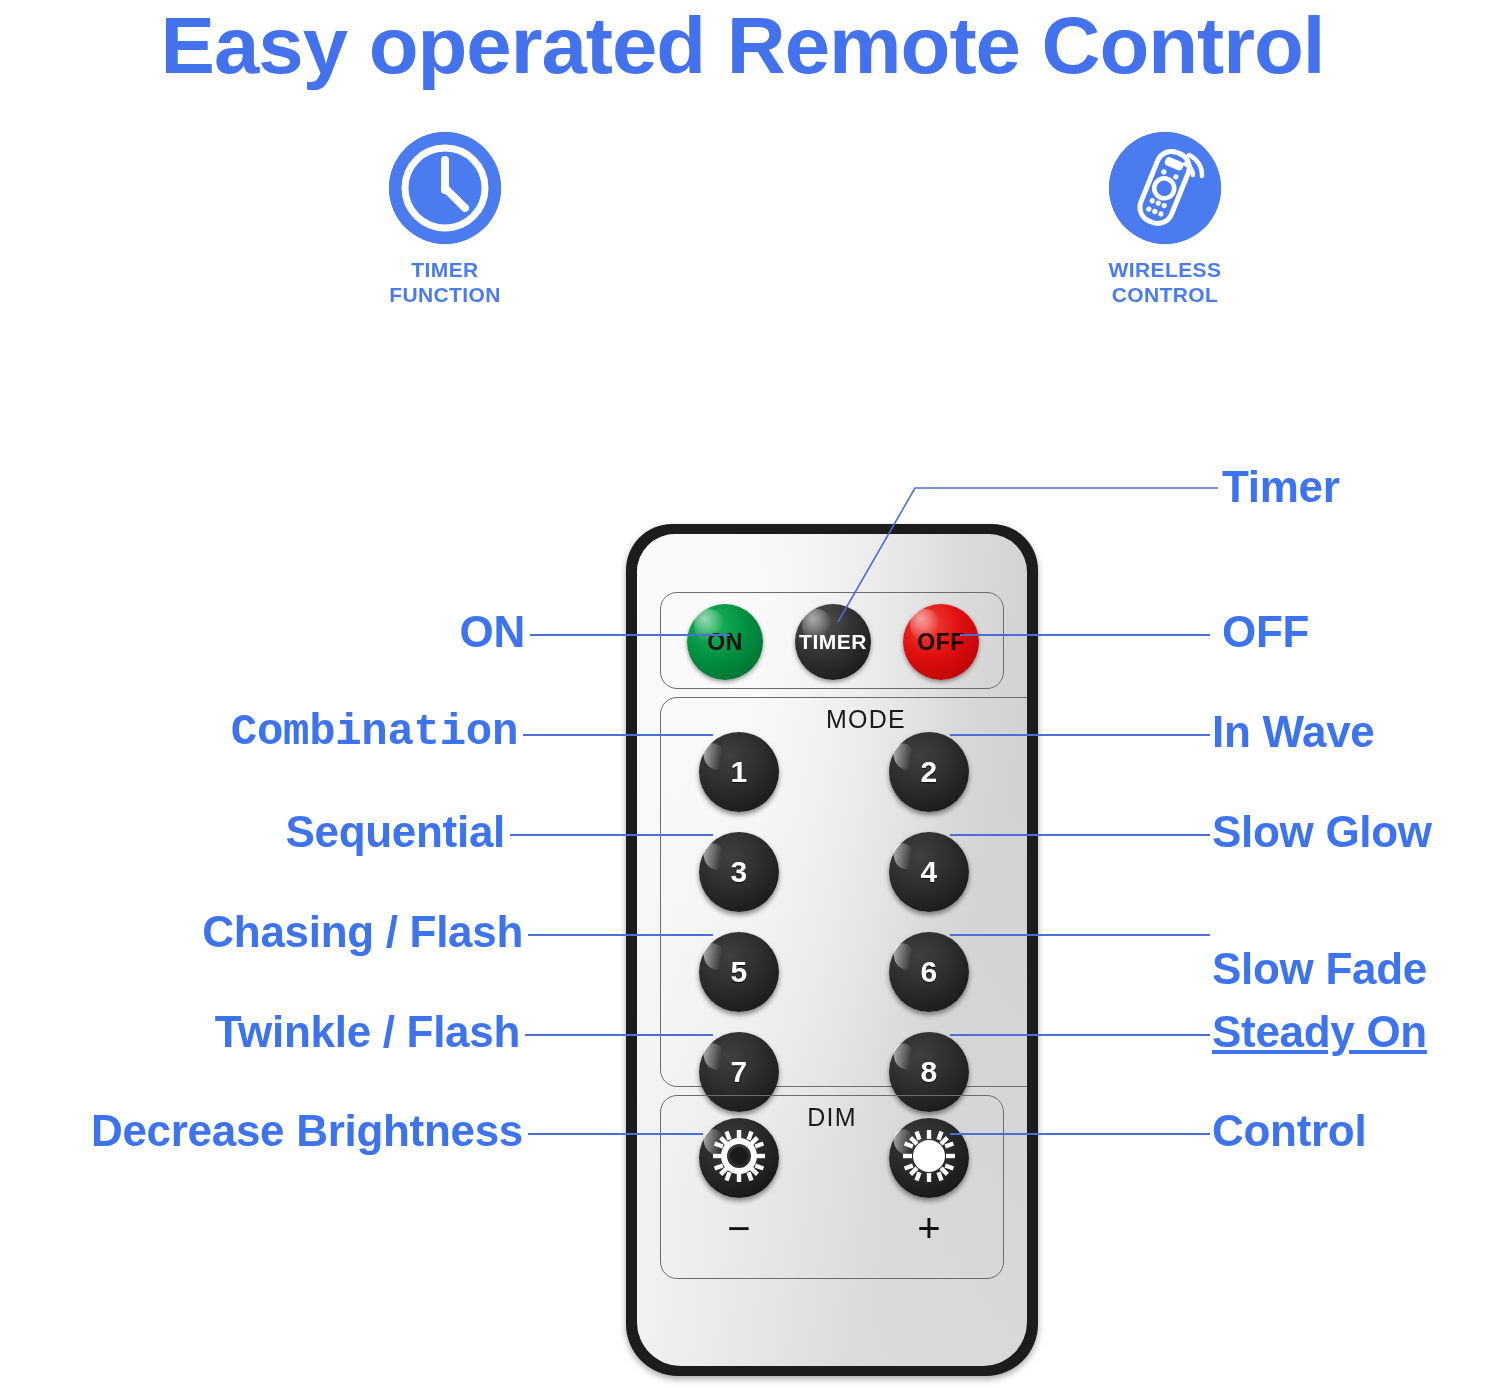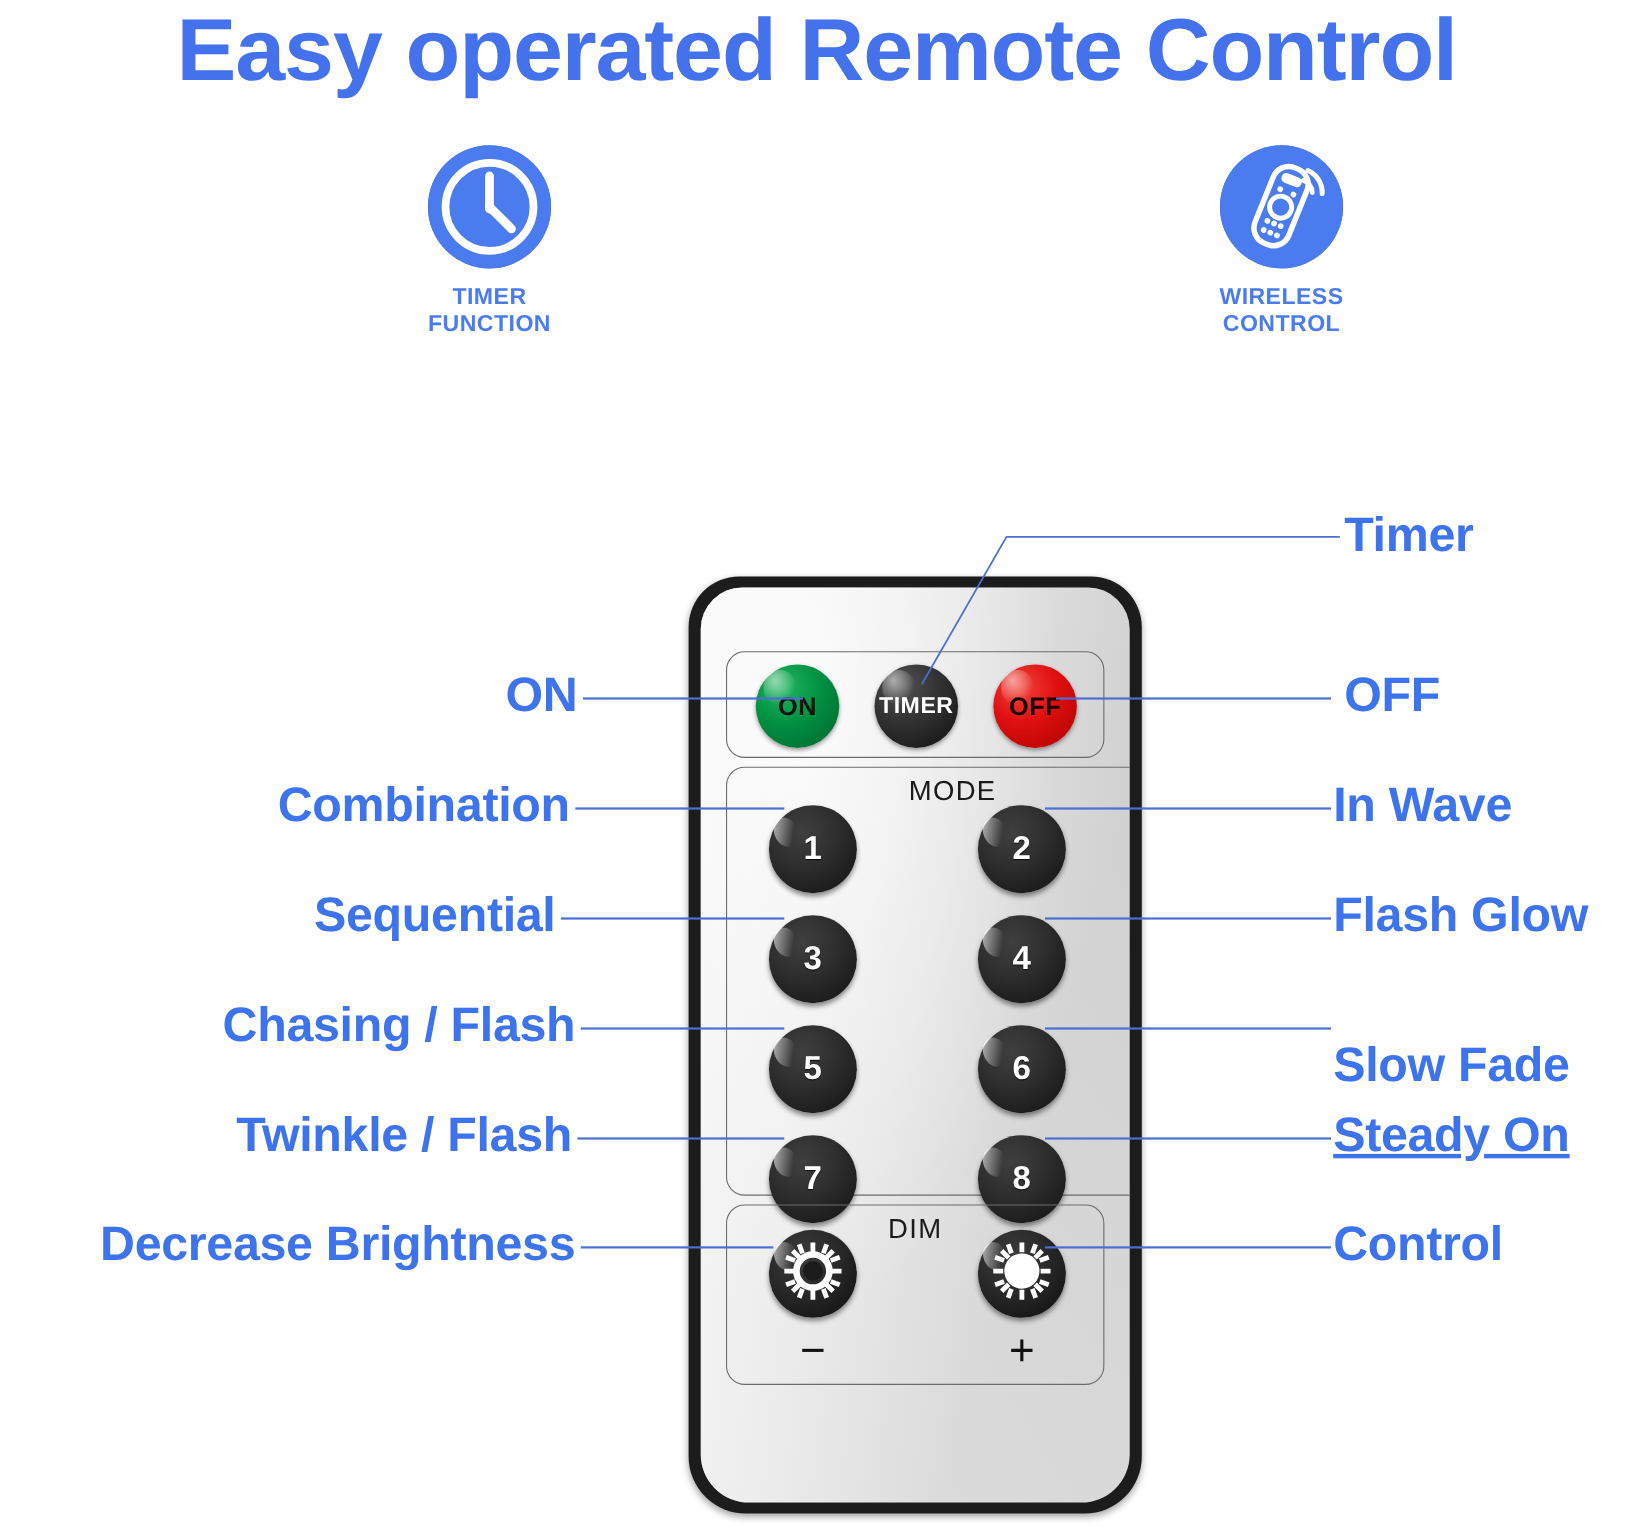--- a/index.html
+++ b/index.html
@@ -105,21 +105,21 @@
 
   .btn-group {
     position: absolute;
     border: 1.6px solid #6c6c6c;
     border-radius: 17px;
     box-sizing: border-box;
     z-index: 2;
   }
   #group-power { left: 23px; top: 58px;  width: 344px; height: 97px; }
   #group-mode  { left: 23px; top: 163px; width: 412px; height: 390px; }
-  #group-dim   { left: 23px; top: 561px; width: 344px; height: 164px; }
+  #group-dim   { left: 23px; top: 561px; width: 344px; height: 184px; }
 
   .group-title {
     position: absolute;
     width: 100%;
     text-align: center;
     top: 7px;
     font-size: 25px;
     font-weight: normal;
     letter-spacing: 1.2px;
     color: #1a1a1a;
@@ -444,25 +444,25 @@
       </div>
 
       <div class="pm-label" id="lbl-minus">−</div>
       <div class="pm-label" id="lbl-plus">+</div>
     </div>
 
   </div>
 </div>
 
 <div class="callout left" style="right:960px; top:607px;">ON</div>
-<div class="callout left" style="right:967px; top:707px;">Combination</div>
+<div class="callout left" style="right:967px; top:707px;font-family:Liberation Mono, monospace;">Combination</div>
 <div class="callout left" style="right:980px; top:807px;text-align:center;">Sequential</div>
 <div class="callout left" style="right:962px; top:907px;">Chasing / Flash</div>
 <div class="callout left" style="right:965px; top:1007px;">Twinkle / Flash</div>
 <div class="callout left" style="right:962px; top:1106px;">Decrease Brightness</div>
 
 <div class="callout right" style="left:1222px; top:462px;">Timer</div>
 <div class="callout right" style="left:1222px; top:607px;">OFF</div>
 <div class="callout right" style="left:1212px; top:707px;">In Wave</div>
-<div class="callout right" style="left:1212px; top:807px;">Flash Glow</div>
+<div class="callout right" style="left:1212px; top:807px;">Slow Glow</div>
 <div class="callout right" style="left:1212px; top:944px;">Slow Fade</div>
 <div class="callout right" style="left:1212px; top:1007px;text-decoration:underline;">Steady On</div>
 <div class="callout right" style="left:1212px; top:1106px;">Control</div>
 
 </body></html>

